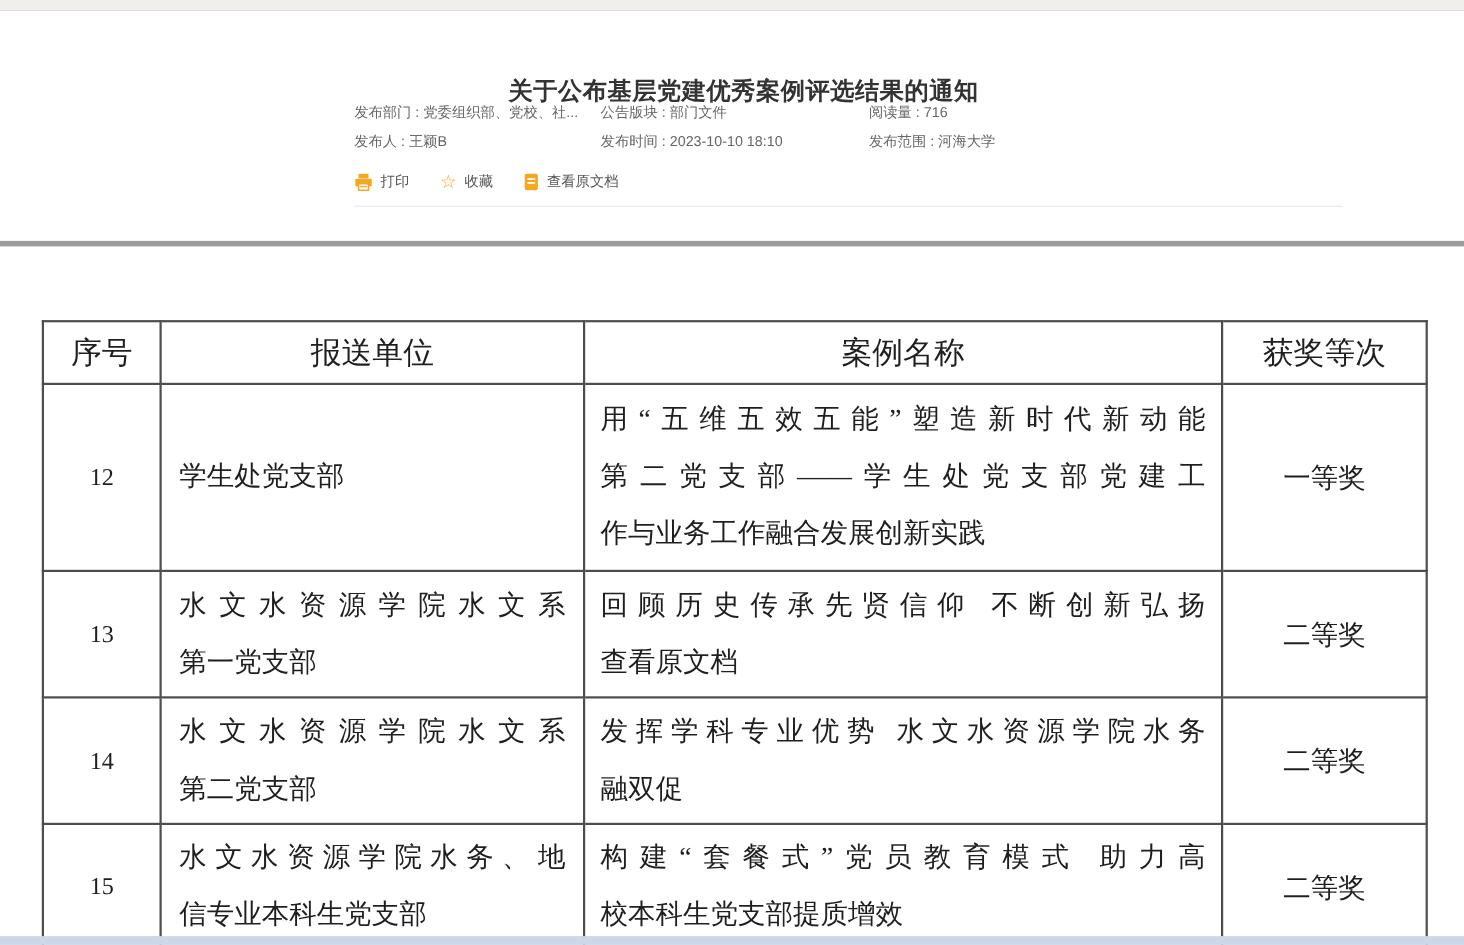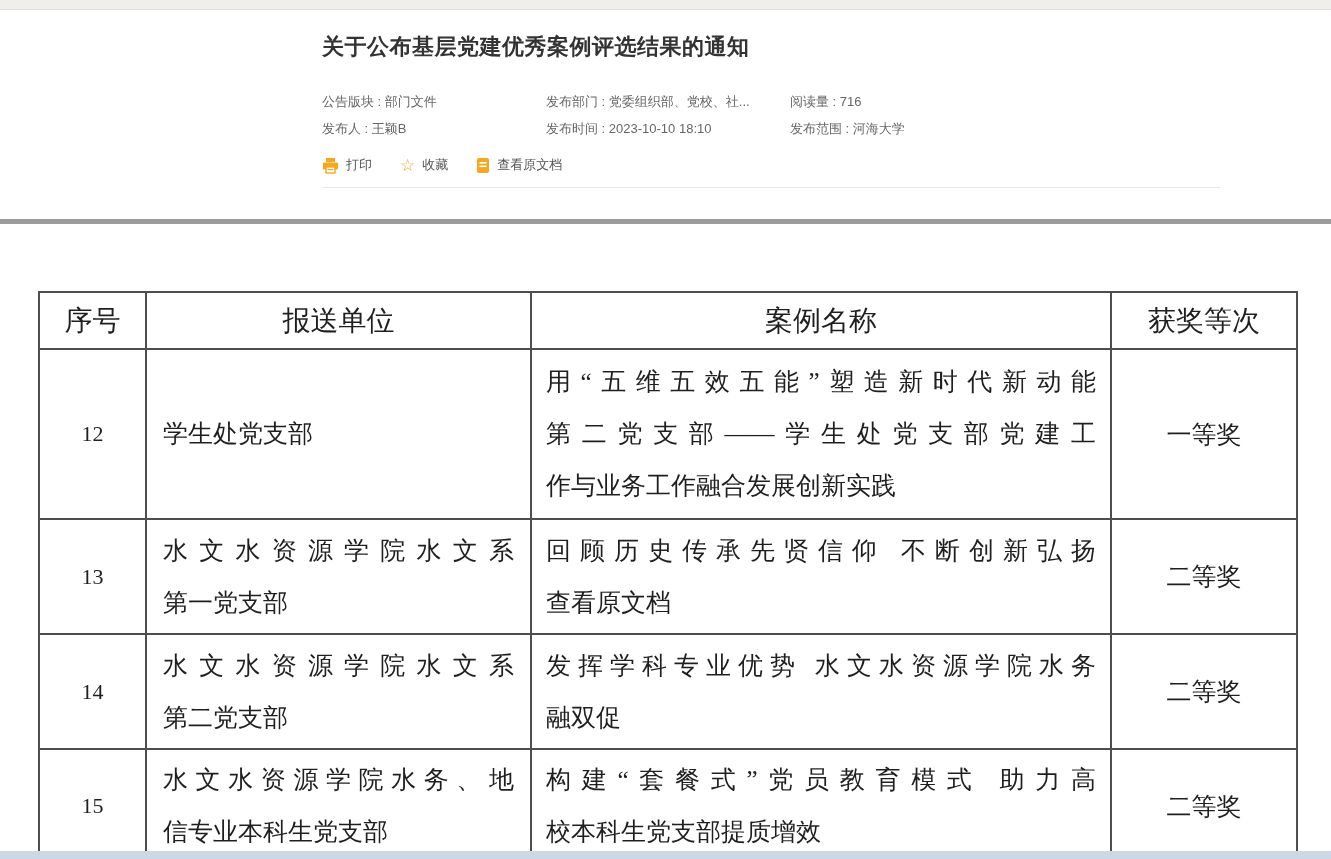--- a/index.html
+++ b/index.html
@@ -4,21 +4,21 @@
 <style>
   * { margin: 0; padding: 0; box-sizing: border-box; }
   html, body { width: 1331px; height: 859px; overflow: hidden; background: #ffffff;
     font-family: "Liberation Sans", "DejaVu Sans", sans-serif; }
   .page { position: relative; width: 1331px; height: 859px; background: #ffffff; }
 
   .top-strip { position: absolute; top: 0; left: 0; width: 100%; height: 10px;
     background: #f0efeb; border-bottom: 1px solid #e3e1dc; }
 
   .doc-header { position: absolute; top: 0; left: 322px; width: 708px; }
-  .page-title { margin-top: 32px; font-size: 22px; font-weight: bold;
+  .page-title { margin-top: 68px; text-align: center; font-size: 22px; font-weight: bold;
     color: #333333; letter-spacing: 0.5px; }
 
   .meta-grid { position: absolute; top: 88px; left: 322px; width: 760px;
     display: grid; grid-template-columns: 224px 244px auto; }
   .meta-cell { font-size: 13px; color: #666666; line-height: 27px; white-space: nowrap; }
 
   .actions { position: absolute; top: 156px; left: 322px; display: flex; align-items: center; gap: 28px; }
   .action-btn { display: flex; align-items: center; gap: 7px; background: none; border: none;
     cursor: pointer; font-size: 13px; color: #555555; font-family: inherit; padding: 0; }
   .action-btn svg { display: block; }
@@ -58,22 +58,22 @@
 
 <div class="page">
 
   <div class="top-strip"></div>
 
   <div class="doc-header">
     <h1 class="page-title">关于公布基层党建优秀案例评选结果的通知</h1>
   </div>
 
   <div class="meta-grid">
+    <div class="meta-cell">发布部门 : 党委组织部、党校、社...</div>
     <div class="meta-cell">公告版块 : 部门文件</div>
-    <div class="meta-cell">发布部门 : 党委组织部、党校、社...</div>
     <div class="meta-cell">阅读量 : 716</div>
     <div class="meta-cell">发布人 : 王颖B</div>
     <div class="meta-cell">发布时间 : 2023-10-10 18:10</div>
     <div class="meta-cell">发布范围 : 河海大学</div>
   </div>
 
   <div class="actions">
     <button class="action-btn">
       <span>
         <svg width="17" height="17" viewBox="0 0 17 17">

